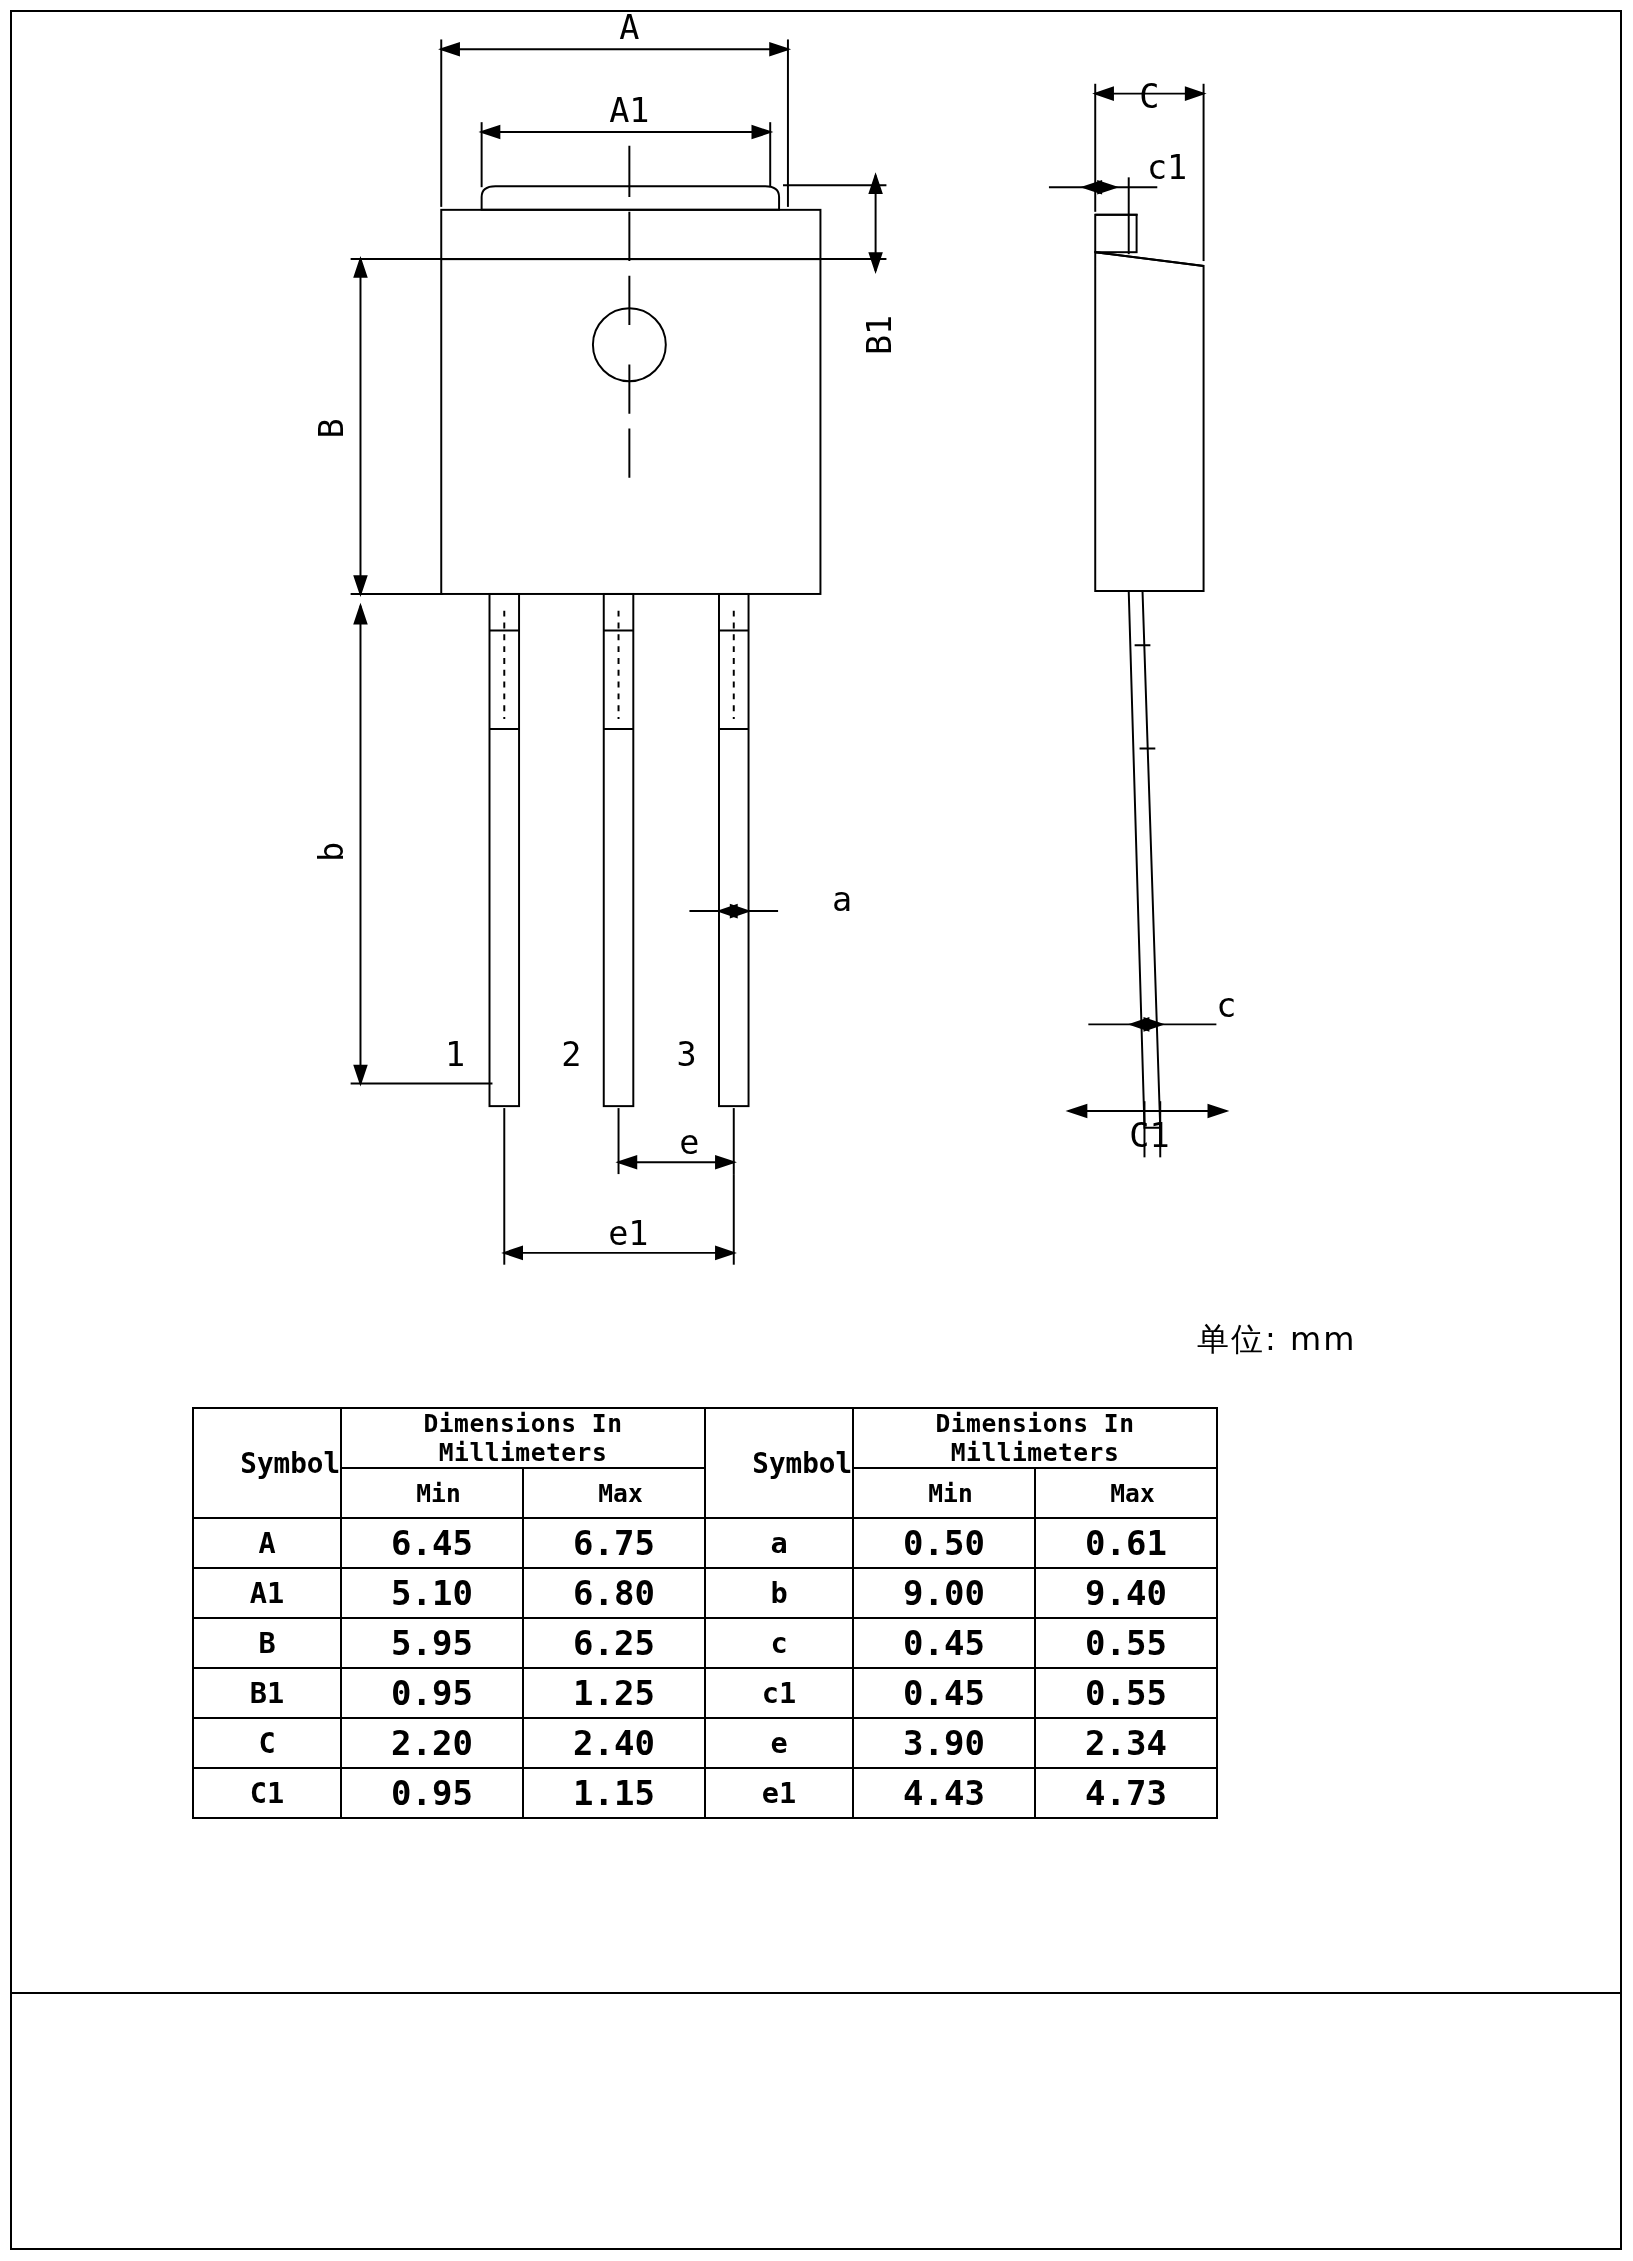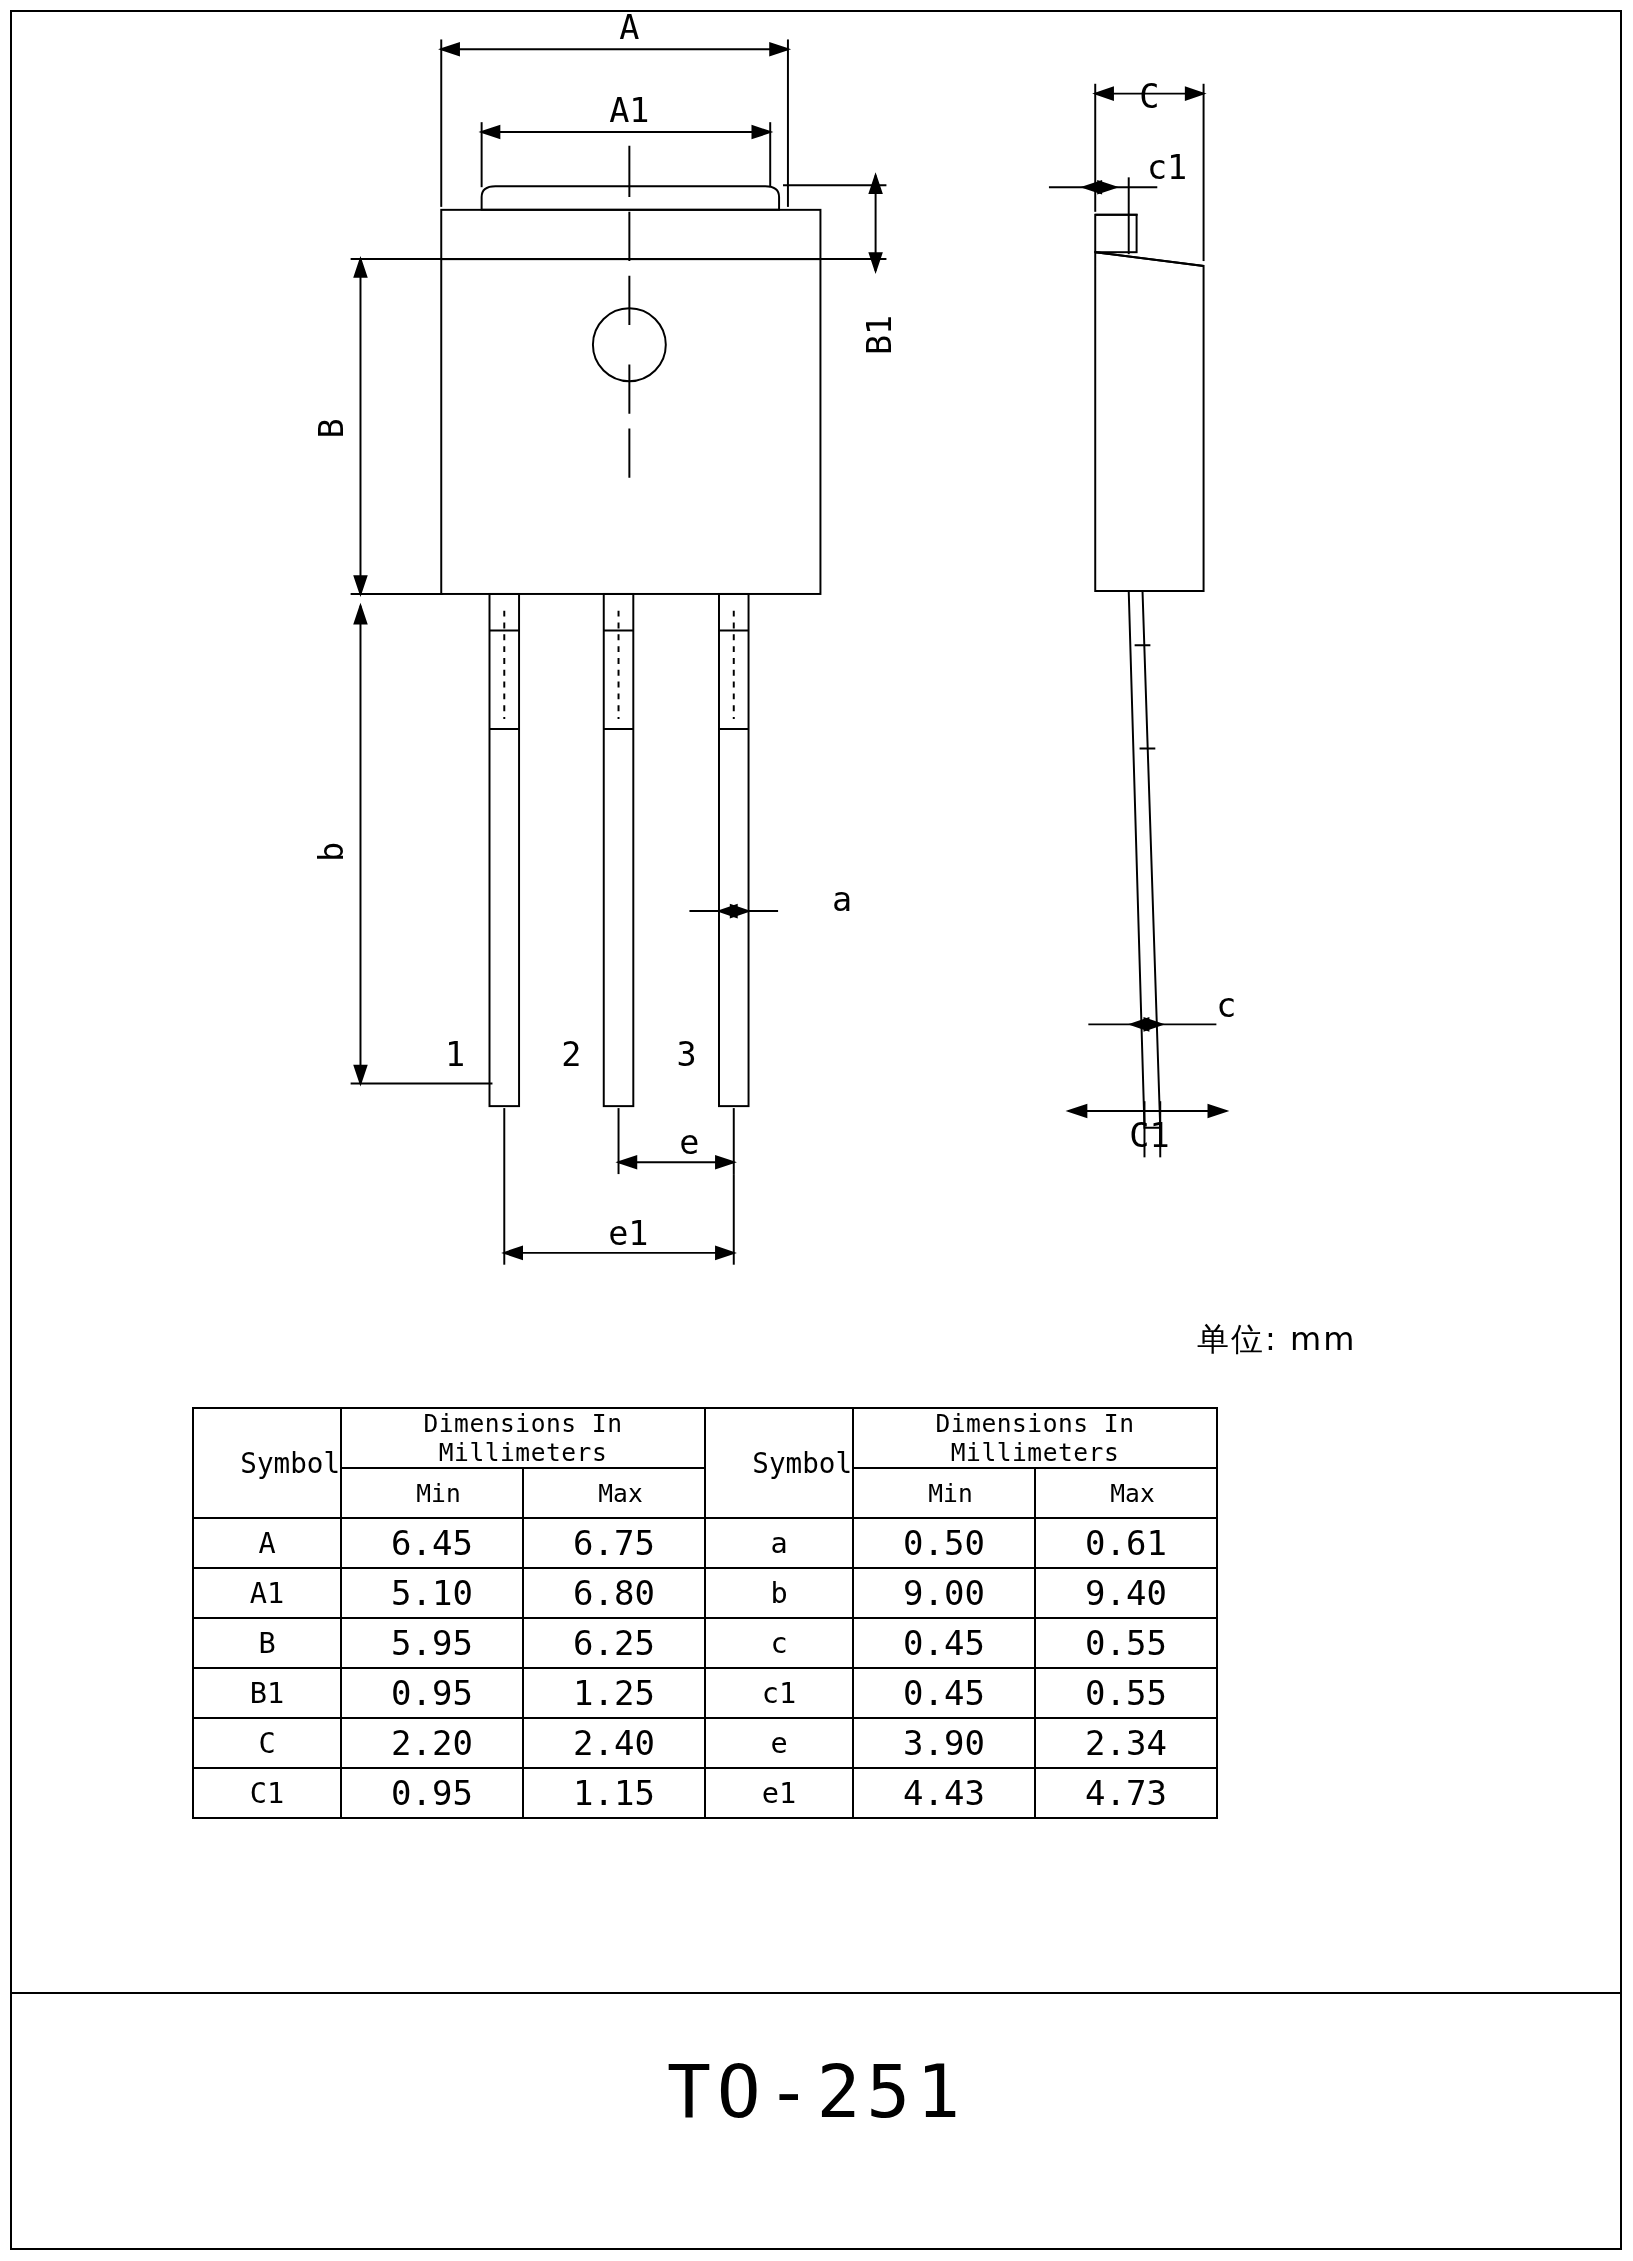--- a/index.html
+++ b/index.html
@@ -64,21 +64,21 @@
   .dim-table {
     position: absolute;
     left: 192px;
     top: 1407px;
     border-collapse: collapse;
     font-family: "DejaVu Sans Mono", monospace;
   }
   .dim-table td, .dim-table th {
     border: 2px solid #000;
     text-align: center;
-    font-weight: normal;
+    font-weight: bold;
     font-size: 24.6px;
     padding: 0;
     height: 48px;
   }
   .dim-table .sym-col { width: 146px; font-size: 27.6px; text-align: right; }
   .dim-table .val-col { width: 167px; padding-left: 13px; }
   .dim-table .hdr-span { font-size: 24.6px; letter-spacing: 0.5px; }
   .dim-table td.symbol-cell { font-size: 28.6px; }
   .dim-table td.value-cell { font-size: 34px; }
 </style>
@@ -275,16 +275,15 @@
         <td class="symbol-cell">C1</td>
         <td class="value-cell">0.95</td>
         <td class="value-cell">1.15</td>
         <td class="symbol-cell">e1</td>
         <td class="value-cell">4.43</td>
         <td class="value-cell">4.73</td>
       </tr>
     </tbody>
   </table>
 
-  <div class="title-text">TO-251</div>
 
 </div>
 
 
 </body></html>

